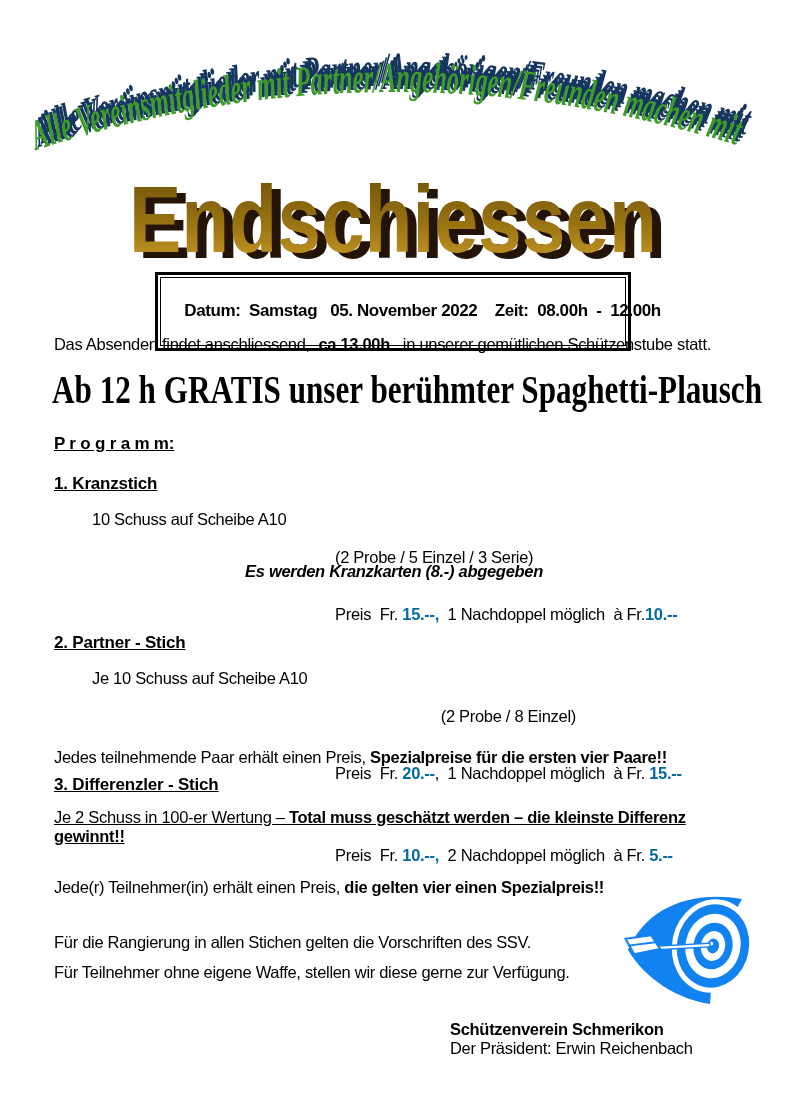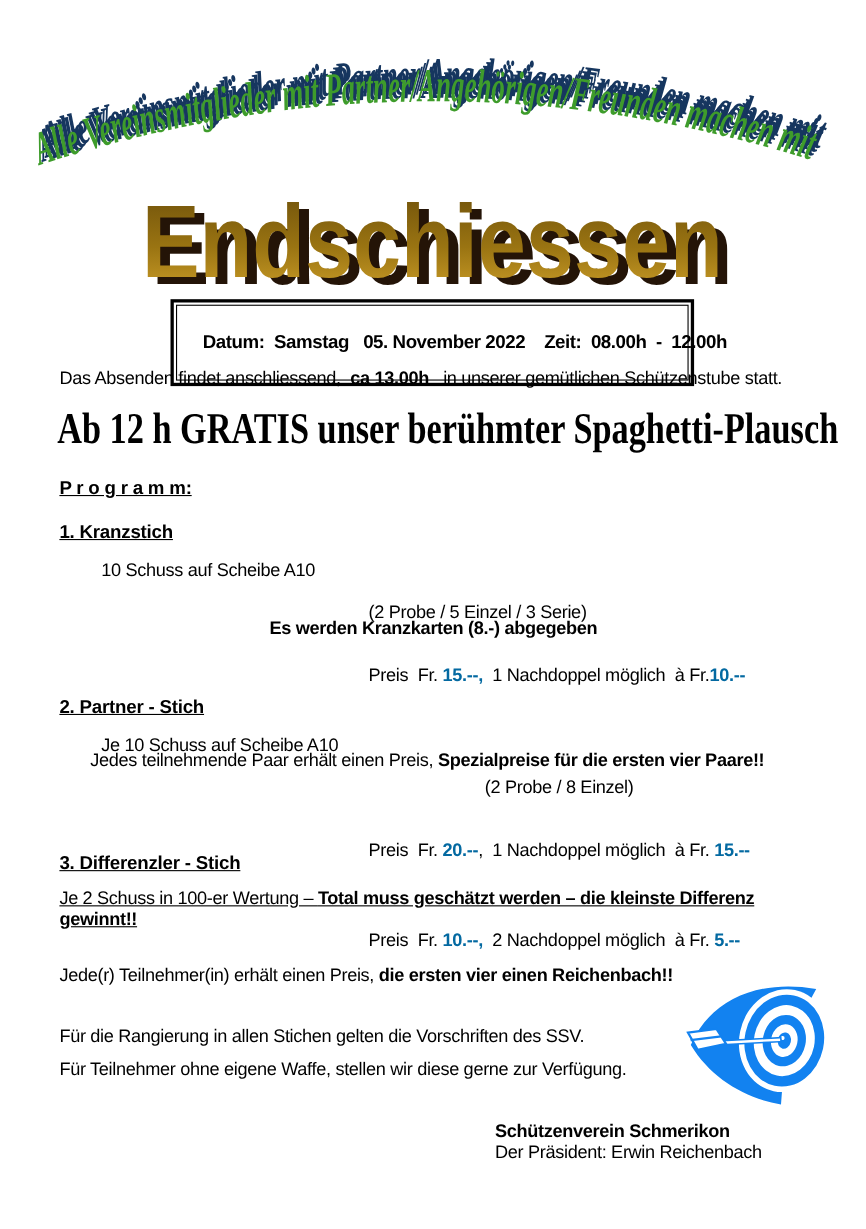--- a/index.html
+++ b/index.html
@@ -28,21 +28,21 @@
     outline: 3px solid #000;
     outline-offset: 2px;
     font-weight: bold;
     font-size: 17px;
     padding: 3px 6px 4px 6px;
     white-space: pre;
     text-align: center;
     letter-spacing: -0.4px;
   }
   .notes {
-    font-weight: bold; 
+    font-weight: bold; font-style: italic;
     font-size: 16.5px; line-height: 19px;
     text-align: center;
   }
   .sig-org { font-weight: bold; font-size: 16.5px; line-height: 19px; }
   .sig-name { font-size: 16.5px; line-height: 19px; }
   svg text { letter-spacing: 0; }
 </style>
 </head>
 <body>
 
@@ -109,32 +109,32 @@
 
   <div class="abs sec-title" style="left:54px; top:633px;">2. Partner - Stich</div>
 
   <div class="abs body-text" style="left:92px; top:669px;">Je 10 Schuss auf Scheibe A10</div>
 
   <div class="abs body-text pre" style="left:335px; top:669px;text-align:center;">
     <div>(2 Probe / 8 Einzel)</div>
     <div><span>Preis  Fr. </span><span class="red">20.--</span><span>,  1 Nachdoppel möglich  à Fr. </span><span class="red">15.--</span></div>
   </div>
 
-  <div class="abs body-text" style="left:54px; top:682px;margin-left:28px;"><span>Jedes teilnehmende Paar erhält einen Preis, </span><span class="b">Spezialpreise für die ersten vier Paare!!</span></div>
+  <div class="abs body-text" style="left:54px; top:748px;"><span>Jedes teilnehmende Paar erhält einen Preis, </span><span class="b">Spezialpreise für die ersten vier Paare!!</span></div>
 
   <div class="abs sec-title" style="left:54px; top:775px;">3. Differenzler - Stich</div>
 
   <div class="abs body-text" style="left:54px; top:808px; width:660px;text-decoration:underline;">
     <div><span>Je 2 Schuss in 100-er Wertung – </span><span class="b">Total muss geschätzt werden – die kleinste Differenz</span></div>
     <div class="b">gewinnt!!</div>
   </div>
 
   <div class="abs body-text pre" style="left:335px; top:846px;"><span>Preis  Fr. </span><span class="red">10.--,</span><span>  2 Nachdoppel möglich  à Fr. </span><span class="red">5.--</span></div>
 
-  <div class="abs body-text" style="left:54px; top:878px;"><span>Jede(r) Teilnehmer(in) erhält einen Preis, </span><span class="b">die ersten vier einen Reichenbach!!</span></div>
+  <div class="abs body-text" style="left:54px; top:878px;"><span>Jede(r) Teilnehmer(in) erhält einen Preis, </span><span class="b">die gelten vier einen Spezialpreis!!</span></div>
 
   <div class="abs body-text" style="left:54px; top:933px;">Für die Rangierung in allen Stichen gelten die Vorschriften des SSV.</div>
   <div class="abs body-text" style="left:54px; top:963px;">Für Teilnehmer ohne eigene Waffe, stellen wir diese gerne zur Verfügung.</div>
 
   <svg class="abs" style="left:618px; top:886px;" width="152" height="128" viewBox="0 0 152 128" aria-hidden="true">
     <g>
 
       <path d="M10,64 C28,22 72,4 124,13 L117,26 C110,22 102,21 96,23 L98,40 92,118 C60,113 28,94 10,64 Z" fill="#1282f0"></path>
 
       <g transform="rotate(12 95 60)">

